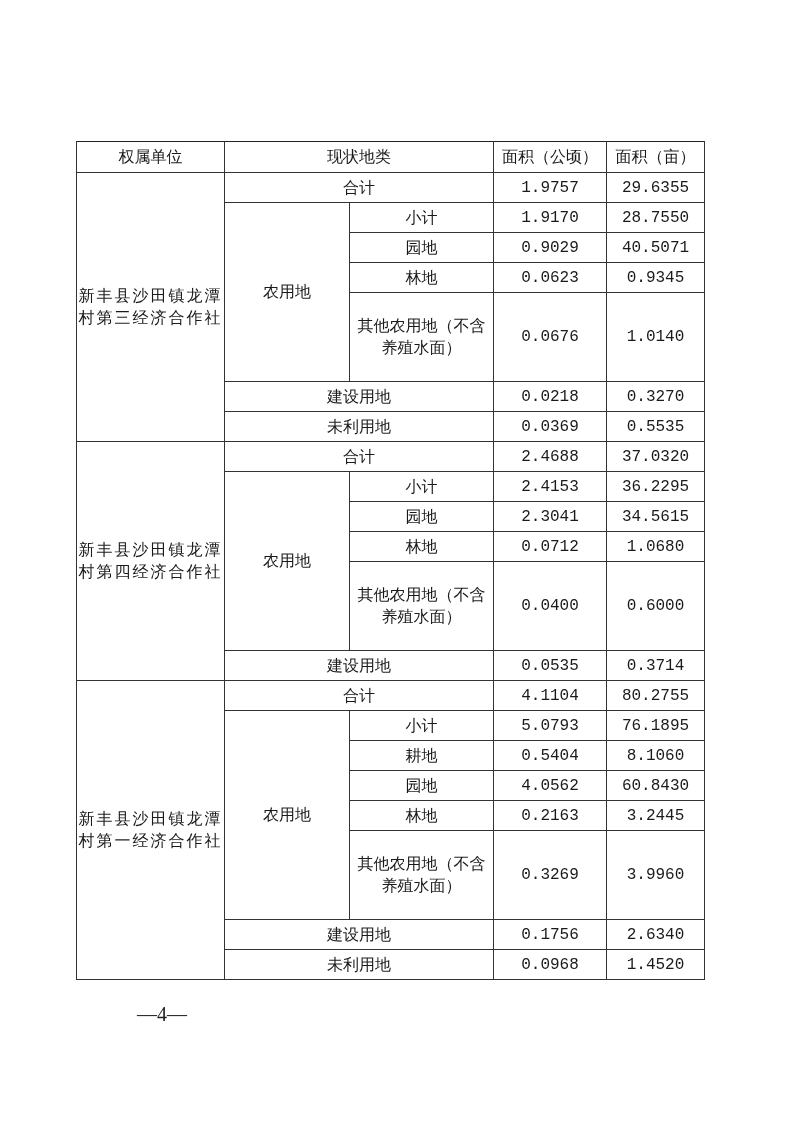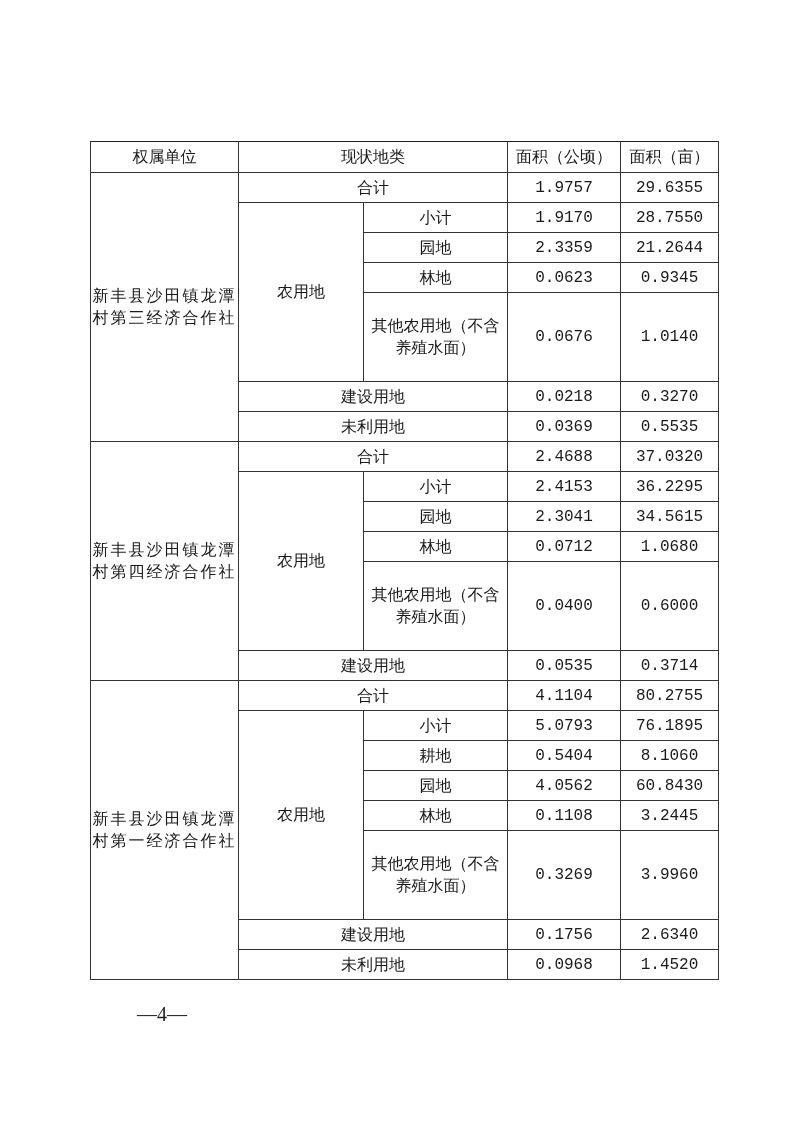--- a/index.html
+++ b/index.html
@@ -1,18 +1,18 @@
 <!DOCTYPE html>
 <html><head>
 <meta charset="utf-8">
 <style>
   html, body { margin: 0; padding: 0; background: #ffffff; }
   body { width: 800px; height: 1132px; position: relative; overflow: hidden;
          font-family: "DejaVu Serif", "Liberation Serif", serif; color: #1a1a1a; }
-  table.land { position: absolute; left: 90px; top: 141px; border-collapse: collapse;
+  table.land { position: absolute; left: 76px; top: 141px; border-collapse: collapse;
                table-layout: fixed; width: 628px; }
   table.land td, table.land th { border: 1px solid #333; text-align: center; vertical-align: middle;
                font-size: 16px; font-weight: normal; padding: 0; line-height: 22px; }
   table.land th { height: 30px; border-top: 1.5px solid #222; }
   table.land td { height: 29px; }
   td.num { font-family: Liberation Mono, monospace; font-size: 17px; }
   td.owner { text-align: left; vertical-align: middle; padding: 0 4px 0 6px; letter-spacing: 2px;
              line-height: 26px; font-size: 16px; }
   td.tall { height: 88px !important; line-height: 26px; padding: 0 4px; font-family: Liberation Serif, serif; }
   .page-num { position: absolute; left: 137px; top: 1003px; font-family: "Liberation Serif", serif;
@@ -46,22 +46,22 @@
       <td class="num">29.6355</td>
     </tr>
     <tr>
       <td rowspan="4">农用地</td>
       <td>小计</td>
       <td class="num">1.9170</td>
       <td class="num">28.7550</td>
     </tr>
     <tr>
       <td>园地</td>
-      <td class="num">2.3359</td>
-      <td class="num">21.2644</td>
+      <td class="num">0.9029</td>
+      <td class="num">40.5071</td>
     </tr>
     <tr>
       <td>林地</td>
       <td class="num">0.0623</td>
       <td class="num">0.9345</td>
     </tr>
     <tr>
       <td class="tall">其他农用地（不含养殖水面）</td>
       <td class="num">0.0676</td>
       <td class="num">1.0140</td>
@@ -133,21 +133,21 @@
       <td class="num">0.5404</td>
       <td class="num">8.1060</td>
     </tr>
     <tr>
       <td>园地</td>
       <td class="num">4.0562</td>
       <td class="num">60.8430</td>
     </tr>
     <tr>
       <td>林地</td>
-      <td class="num">0.1108</td>
+      <td class="num">0.2163</td>
       <td class="num">3.2445</td>
     </tr>
     <tr>
       <td class="tall">其他农用地（不含养殖水面）</td>
       <td class="num">0.3269</td>
       <td class="num">3.9960</td>
     </tr>
     <tr>
       <td colspan="2">建设用地</td>
       <td class="num">0.1756</td>

